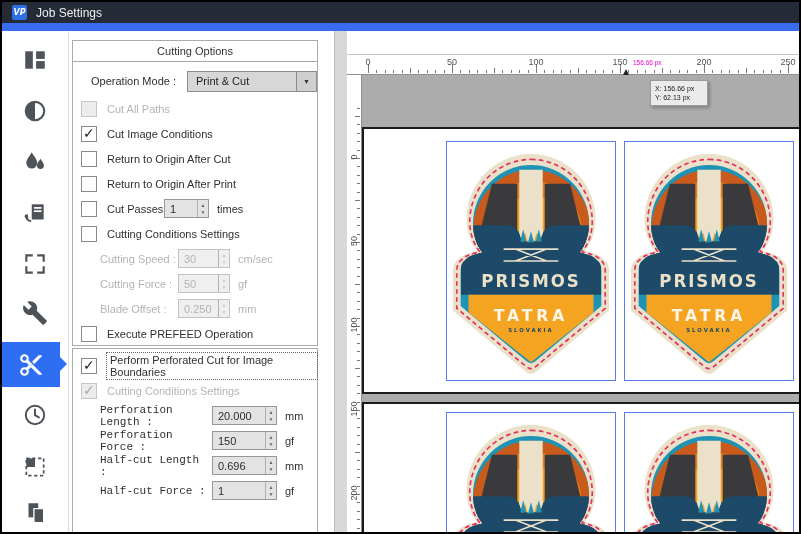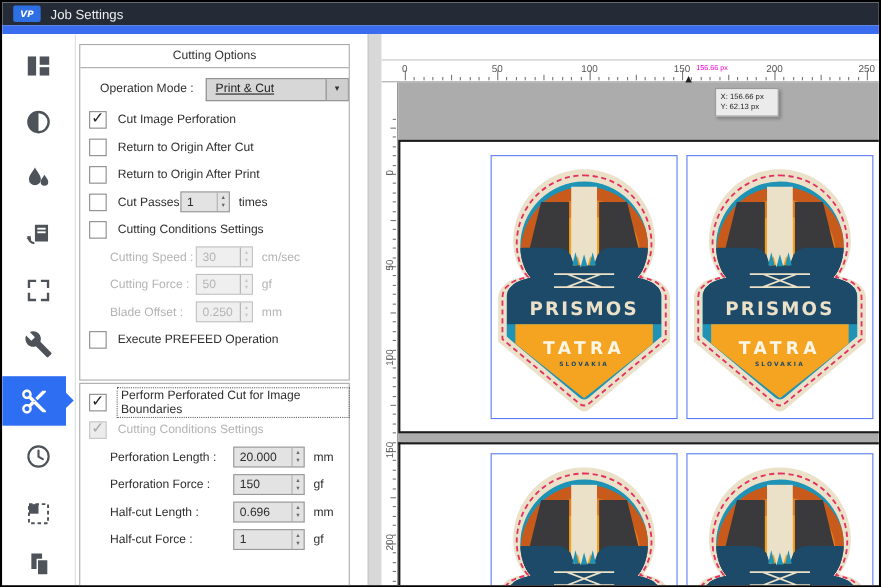--- a/index.html
+++ b/index.html
@@ -1,51 +1,51 @@
 <!DOCTYPE html>
 <html><head>
 <meta charset="utf-8">
 <style>
   html,body{margin:0;padding:0;background:#fff;font-family:"Liberation Sans",sans-serif;}
   *{box-sizing:border-box;}
   .window{position:relative;width:801px;height:534px;border:2px solid #000;background:#fff;overflow:hidden;}
   
   .titlebar{height:21px;background:#242b36;display:flex;align-items:center;padding-left:10px;gap:9px;}
-  .logo{width:25px;height:15px;background:#2f6fe4;border-radius:2px;color:#fff;font:italic bold 8px "DejaVu Sans",sans-serif;display:flex;align-items:center;justify-content:center;}
+  .logo{width:15px;height:15px;background:#2f6fe4;border-radius:2px;color:#fff;font:italic bold 8px "DejaVu Sans",sans-serif;display:flex;align-items:center;justify-content:center;}
   .title{color:#ededed;font-size:12px;}
   .accentbar{height:8px;background:#3a6cf0;}
   .content{display:flex;height:501px;}
   
   .sidebar{width:67px;position:relative;background:#fff;border-right:1px solid #dcdcdc;flex:0 0 67px;}
   .sideitem{position:absolute;left:0;width:65px;height:40px;display:flex;align-items:center;justify-content:center;color:#4d5359;cursor:pointer;}
   .sideitem svg{width:26px;height:26px;}
   .sideitem.sel{background:#2e6ef2;color:#fff;width:58px;height:45px;}
   .notch{position:absolute;right:-7px;top:15px;width:0;height:0;border-top:7px solid transparent;border-bottom:7px solid transparent;border-left:7px solid #2e6ef2;}
   
   .panel{width:265px;flex:0 0 265px;position:relative;overflow:hidden;background:#fff;}
   .groupbox{position:absolute;left:3px;right:16px;border:1px solid #aaa;background:#fff;}
   .g1{top:9px;height:306px;}
   .g2{top:317px;height:200px;}
   .gtitle{height:21px;border-bottom:1px solid #aaa;display:flex;align-items:center;justify-content:center;font-size:11px;color:#333;}
   .gbody{padding:4px 0 0 8px;}
   .row{display:flex;align-items:center;height:25px;font-size:11px;color:#2f2f2f;}
   .oprow{height:30px;}
   .oplabel{margin-left:10px;width:96px;color:#2f2f2f;}
   .select{display:flex;height:21px;border:1px solid #8c8c8c;background:#d7d7d7;flex:1;max-width:162px;align-items:center;cursor:pointer;}
-  .selval{flex:1;padding-left:8px;font-size:11px;color:#222;text-decoration:underline;}
+  .selval{flex:1;padding-left:8px;font-size:11px;color:#222;}
   .selarrow{width:20px;align-self:stretch;border-left:1px solid #8c8c8c;display:flex;align-items:center;justify-content:center;font-size:7px;color:#333;background:#cfcfcf;}
   .checkbox{position:relative;width:16px;height:16px;background:#fff;border:1px solid #8a8a8a;flex:0 0 16px;cursor:pointer;}
   .checkbox.dis{background:#ececec;border-color:#c6c6c6;cursor:default;}
   .checkbox.checked::after{content:"\2713";position:absolute;left:1px;top:-2px;font:bold 14px "DejaVu Sans",sans-serif;color:#222;}
   .checkbox.checked.dis::after{color:#a8a8a8;}
   .lbl{margin-left:10px;}
   .lbl.focus{outline:1px dotted #666;padding:1px 3px;}
   .row.disabled .lbl{color:#b4b4b4;}
   .splabel{margin-left:19px;width:78px;}
-  .splabel.wide{width:112px;}
+  .splabel.wide{width:112px;font-family:Liberation Mono, monospace;}
   .row.disabled .splabel{color:#b4b4b4;}
   .lblmid{margin-left:10px;width:57px;}
   .spinner{display:flex;align-items:center;height:19px;background:#e3e3e3;border:1px solid #979797;width:52px;cursor:text;}
   .spinner.wide{width:65px;}
   .spinner.narrow{width:45px;}
   .spinval{flex:1;font-size:11px;color:#2d2d2d;padding-left:5px;}
   .arrows{display:flex;flex-direction:column;width:11px;align-self:stretch;border-left:1px solid #b0b0b0;justify-content:center;}
   .arrows span{font-size:5px;line-height:7px;color:#666;text-align:center;cursor:pointer;}
   .spinner.dis{background:#efefef;border-color:#c2c2c2;}
   .spinner.dis .spinval{color:#b4b4b4;}
@@ -150,23 +150,27 @@
       <div class="groupbox g1">
         <div class="gtitle">Cutting Options</div>
         <div class="gbody" id="g1body">
           <div class="row oprow">
             <span class="oplabel">Operation Mode :</span>
             <span class="select">
               <span class="selval">Print &amp; Cut</span>
               <span class="selarrow">▼</span>
             </span>
           </div>
+        <div class="row disabled">
+              <span class="checkbox dis"></span>
+              <span class="lbl">Cut All Paths</span>
+            </div>
             <div class="row">
               <span class="checkbox checked"></span>
-              <span class="lbl">Cut Image Perforation</span>
+              <span class="lbl">Cut Image Conditions</span>
             </div>
             <div class="row">
               <span class="checkbox"></span>
               <span class="lbl">Return to Origin After Cut</span>
             </div>
             <div class="row">
               <span class="checkbox"></span>
               <span class="lbl">Return to Origin After Print</span>
             </div>
             <div class="row">

